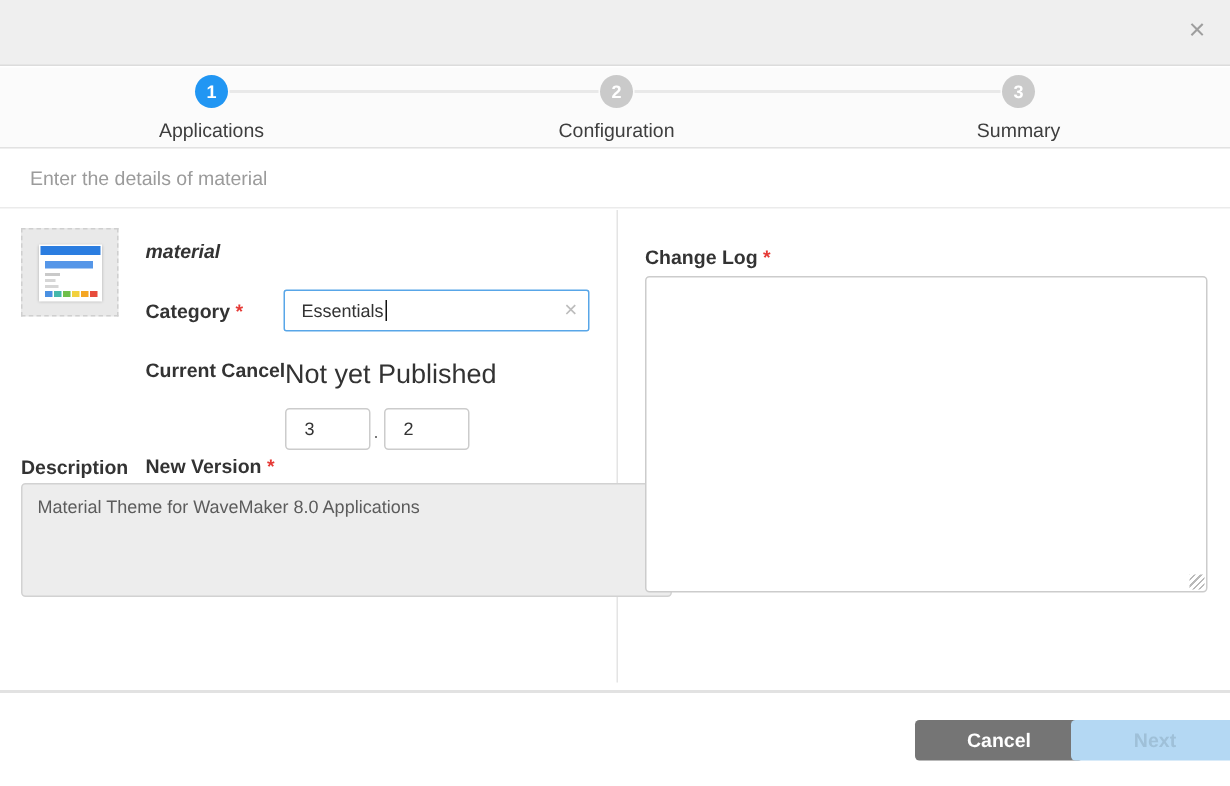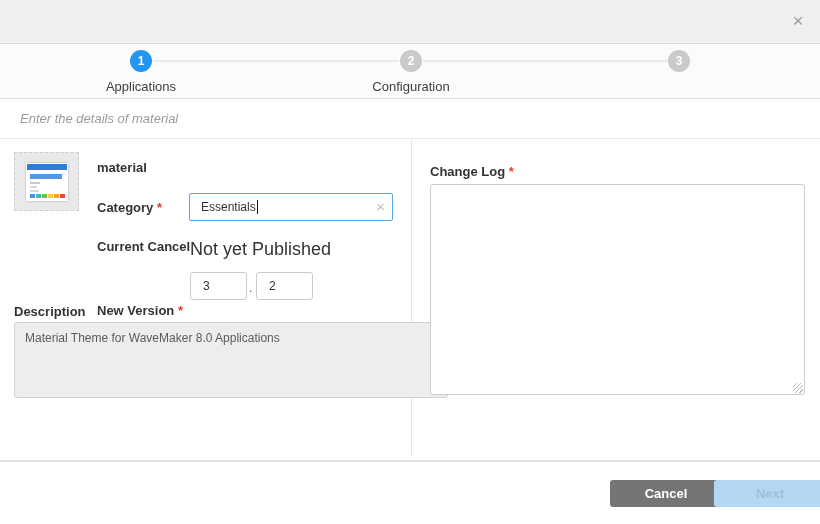--- a/index.html
+++ b/index.html
@@ -40,21 +40,21 @@
   .step-circle {
     width:22px; height:22px; border-radius:50%; margin:0 auto;
     background:#cacaca; color:#fff; font-size:12px; font-weight:600; line-height:22px;
   }
   .step.active .step-circle { background:#2196f3; }
   .step-label { margin-top:7px; font-size:13px; color:#3e3e3e; }
 
   
   .subheader {
     position:absolute; top:100px; left:0; width:820px; height:39px;
-    border-bottom:1px solid #ebebeb; background:#fff;font-style:italic;
+    border-bottom:1px solid #ebebeb; background:#fff;
   }
   .subheader-text { position:absolute; left:20px; top:11px; font-size:13px; color:#9b9b9b; }
 
   
   .vdivider { position:absolute; left:411px; top:140px; width:1px; height:315px; background:#e4e4e4; }
 
   .thumb {
     position:absolute; left:14px; top:152px; width:65px; height:59px;
     background:#e9e9e9; border:1px dashed #cfcfcf;
   }
@@ -66,21 +66,21 @@
   .tp-bar    { position:absolute; top:11px; left:4px; width:32px; height:5px; background:#5596e8; }
   .tp-line1  { position:absolute; top:19px; left:4px; width:10px; height:2px; background:#c9c9c9; }
   .tp-line2  { position:absolute; top:23px; left:4px; width:7px;  height:2px; background:#d6d6d6; }
   .tp-line3  { position:absolute; top:27px; left:4px; width:9px;  height:2px; background:#d6d6d6; }
   .tp-swatches { position:absolute; bottom:3px; left:4px; height:4px; display:flex; gap:1px; }
   .tp-swatches span { display:block; width:5px; height:4px; }
 
   .label-bold { font-size:13px; font-weight:700; color:#333; }
   .req { color:#e53935; font-weight:700; }
 
-  .theme-name { position:absolute; left:97px; top:160px; }
+  .theme-name { position:absolute; left:97px; top:160px;font-style:italic; }
   .category-label { position:absolute; left:97px; top:200px; }
 
   .category-input {
     position:absolute; left:189px; top:193px; width:204px; height:28px;
     background:#fff; border:1px solid #58a6e8; border-radius:2px;
     font-size:12px; color:#333; display:flex; align-items:center; padding:0 24px 0 11px;
     cursor:text;
   }
   .caret { display:inline-block; width:1px; height:14px; background:#111; margin-left:1px; }
   .clear-icon {
@@ -148,20 +148,21 @@
   <div class="step s1 active">
     <div class="step-circle">1</div>
     <div class="step-label">Applications</div>
   </div>
   <div class="step s2">
     <div class="step-circle">2</div>
     <div class="step-label">Configuration</div>
   </div>
   <div class="step s3">
     <div class="step-circle">3</div>
+    <div class="step-label">Summary</div>
   </div>
 </div>
 
 <div class="subheader">
   <div class="subheader-text">Enter the details of material</div>
 </div>
 
 <div class="vdivider"></div>
 
 <div class="thumb">

